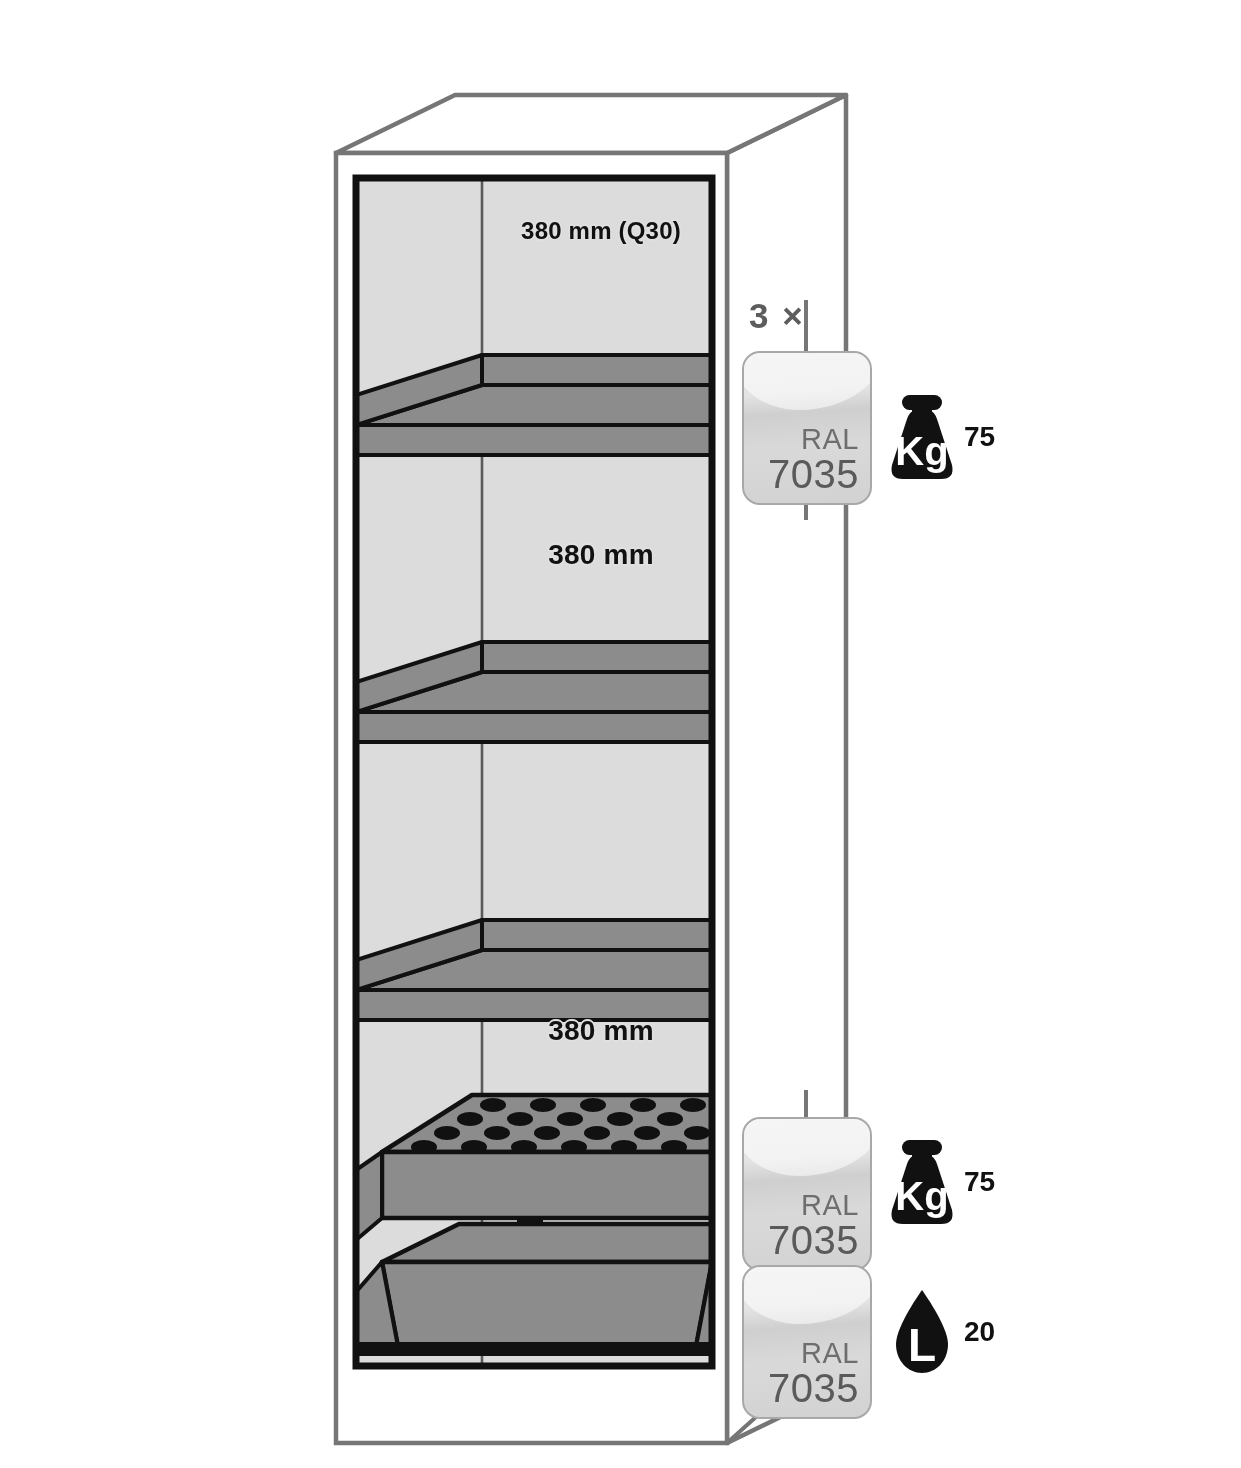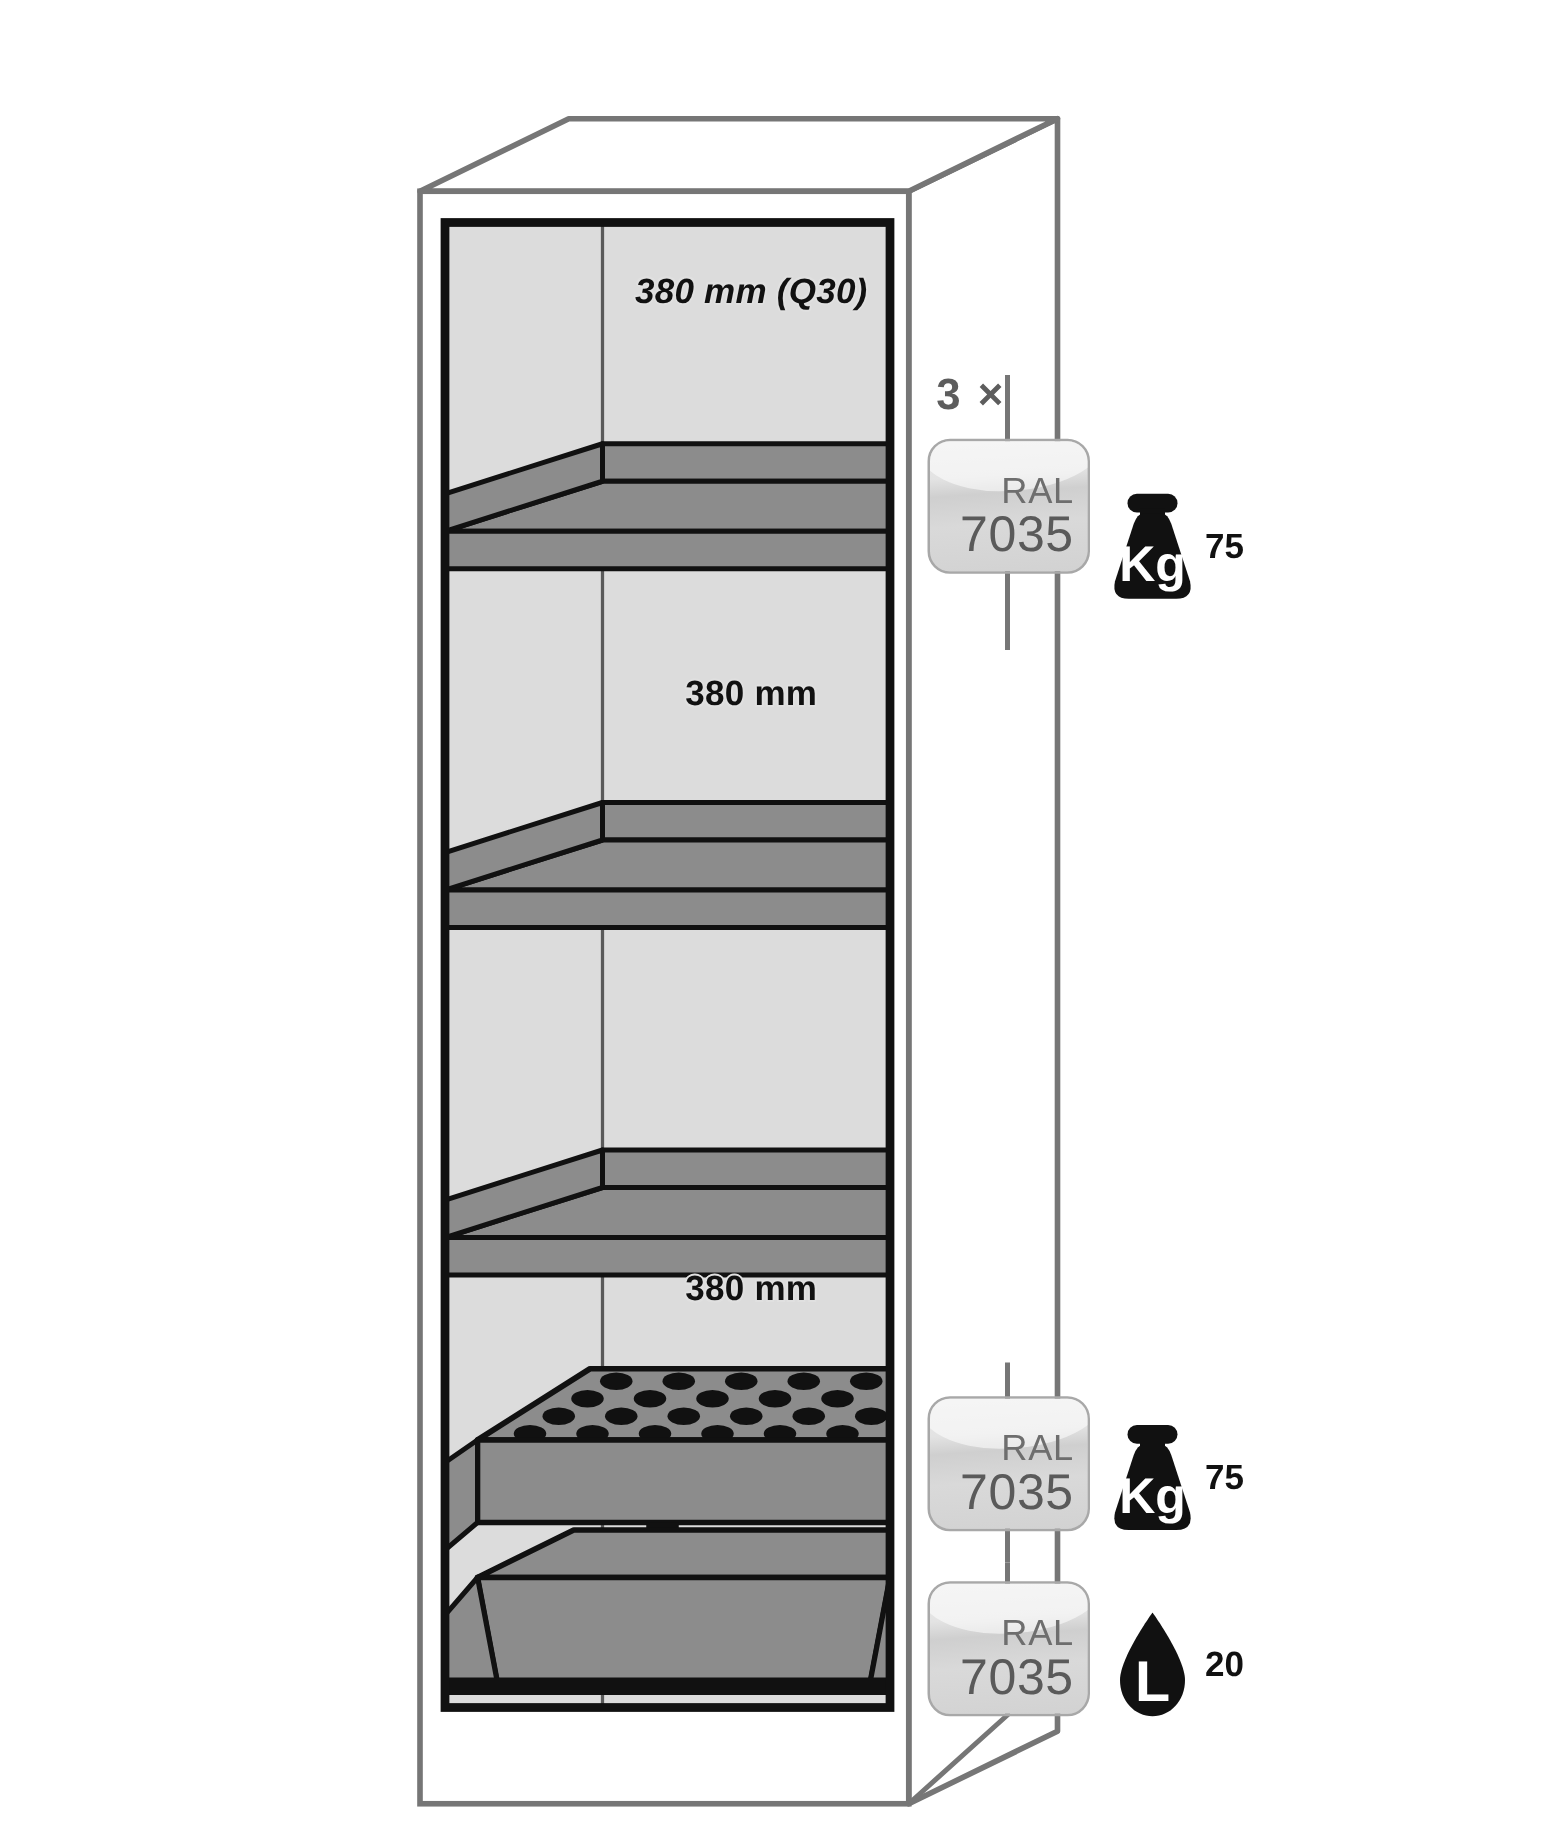--- a/index.html
+++ b/index.html
@@ -39,41 +39,40 @@
        0 1.6px 0 #e0e0e0, 0 -1.6px 0 #e0e0e0,
        1.2px 1.2px 0 #e0e0e0, -1.2px -1.2px 0 #e0e0e0,
        1.2px -1.2px 0 #e0e0e0, -1.2px 1.2px 0 #e0e0e0;
   }
   .dim-line-1 {
     font-size: 28px;
     font-weight: 700;
     letter-spacing: 0.2px;
   }
   .dim-line-2 {
-    font-size: 28px;
+    font-size: 24px;
     font-weight: 700;
-    font-style: italic;
     letter-spacing: 0.2px;
   }
 
   
   .qty-marker {
     position: absolute;
     color: #5d5d5d;
     font-size: 35px;
     font-weight: 700;
     letter-spacing: 2px;
     white-space: nowrap;
   }
 
   
   .ral-chip {
     position: absolute;
     width: 130px;
-    height: 108px;
+    height: 154px;
     border-radius: 18px;
     border: 2.5px solid #a8a8a8;
     background: linear-gradient(176deg,
         #e9e9e9 0%,
         #e3e3e3 27%,
         #cfcfcf 40%,
         #d9d9d9 62%,
         #d2d2d2 100%);
     box-sizing: border-box;
     overflow: hidden;

